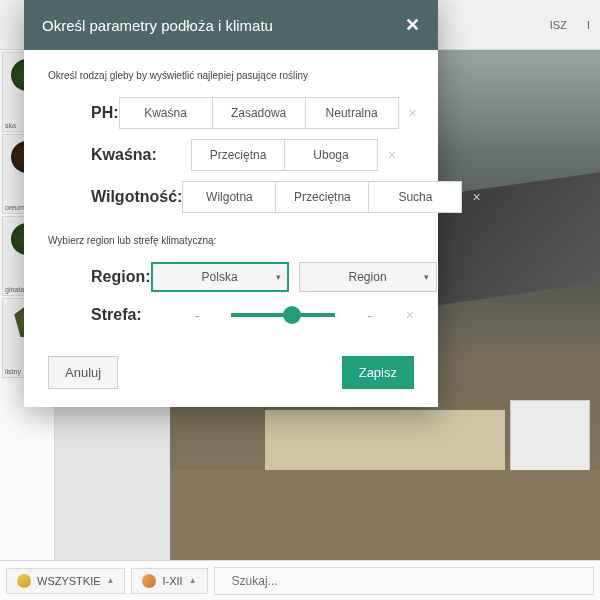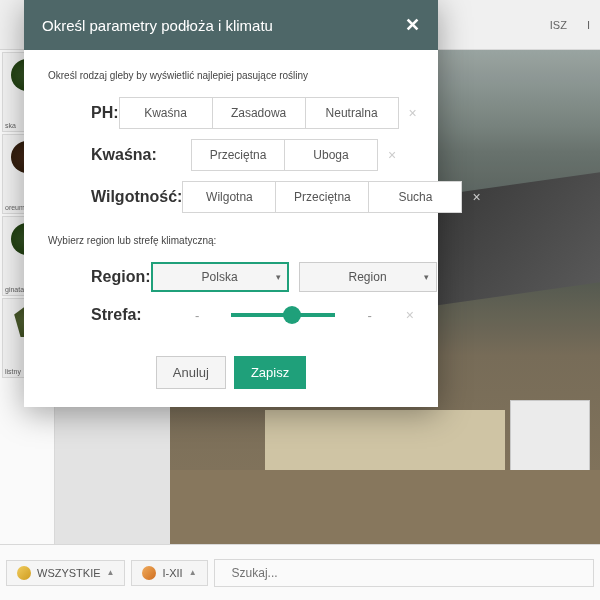--- a/index.html
+++ b/index.html
@@ -15,21 +15,21 @@
   .sidebar { position: absolute; left: 0; top: 50px; bottom: 40px; width: 55px; background: #fff; border-right: 1px solid #ddd; }
   .plant-thumb { width: 48px; height: 80px; margin: 2px; border: 1px solid #e0e0e0; background: #f8f8f8; position: relative; overflow: hidden; font-size: 7px; color: #666; display: flex; flex-direction: column; justify-content: flex-end; padding: 2px; }
   .plant-thumb .blob { position: absolute; top: 6px; left: 8px; width: 32px; height: 32px; border-radius: 50%; }
   .plant-thumb.green .blob { background: radial-gradient(circle, #3a5a2a, #1a3a0a); }
   .plant-thumb.dark .blob { background: radial-gradient(circle, #4a2a1a, #2a1a0a); }
   .plant-thumb.palm .blob { background: radial-gradient(circle, #5a6a3a, #3a4a1a); border-radius: 0; clip-path: polygon(50% 0%, 90% 30%, 70% 100%, 30% 100%, 10% 30%); }
   
   .topbar { position: absolute; top: 0; left: 0; right: 0; height: 50px; background: #f5f5f5; border-bottom: 1px solid #ddd; display: flex; align-items: center; padding: 0 10px; justify-content: flex-end; font-size: 11px; color: #666; }
   .topbar span { margin-left: 20px; }
   
-  .bottombar { position: absolute; bottom: 0; left: 0; right: 0; height: 56px; background: #fff; border-top: 1px solid #ddd; display: flex; align-items: center; padding: 0 6px; gap: 6px; }
+  .bottombar { position: absolute; bottom: 0; left: 0; right: 0; height: 40px; background: #fff; border-top: 1px solid #ddd; display: flex; align-items: center; padding: 0 6px; gap: 6px; }
   .filter-btn { display: inline-flex; align-items: center; gap: 6px; padding: 5px 10px; border: 1px solid #ddd; background: #fafafa; font-size: 11px; color: #555; }
   .filter-btn .dot { width: 14px; height: 14px; border-radius: 50%; }
   .filter-btn .dot.yellow { background: linear-gradient(135deg, #f5d060, #d4a020); }
   .filter-btn .dot.orange { background: linear-gradient(135deg, #f5b060, #d47020); }
   .filter-btn .arrow { font-size: 8px; color: #888; }
   .search-box { flex: 1; padding: 6px 17px; border: 1px solid #ddd; font-size: 12px; color: #999; background: #fff; }
   
   .modal-backdrop { position: absolute; inset: 0; background: rgba(0,0,0,0.02); }
   .modal { position: absolute; top: 0; left: 24px; width: 414px; background: #fff; box-shadow: 0 6px 30px rgba(0,0,0,0.35); }
   .modal-header { background: #4e6768; color: #fff; padding: 14px 18px; display: flex; justify-content: space-between; align-items: center; }
@@ -50,21 +50,21 @@
   .select-wrap { position: relative; display: inline-flex; align-items: center; }
   .select-wrap .caret { position: absolute; right: 8px; pointer-events: none; font-size: 9px; color: #666; }
   .select.active { border: 1px solid #1fa07a; box-shadow: inset 0 0 0 1px #1fa07a; }
   .select-row { display: flex; align-items: center; gap: 10px; }
   
   .slider-row { display: flex; align-items: center; margin-top: 14px; gap: 24px; }
   .slider-track { position: relative; width: 130px; height: 4px; background: #1fa07a; margin: 0 8px; }
   .slider-thumb { position: absolute; top: -7px; left: 52px; width: 18px; height: 18px; background: #1fa07a; border-radius: 50%; }
   .slider-dash { color: #999; font-size: 13px; }
   
-  .modal-footer { padding: 12px 4px 18px; display: flex; justify-content: center; gap: 8px; }
+  .modal-footer { padding: 12px 24px 18px; display: flex; justify-content: space-between; gap: 8px; }
   .btn { padding: 8px 16px; font-size: 13px; border: 1px solid #ccc; background: #f5f5f5; color: #555; cursor: pointer; }
   .btn.primary { background: #1fa07a; border-color: #1fa07a; color: #fff; }
 </style>
 </head>
 <body>
 
 <div class="bg-app">
   <div class="bg-house">
     <div class="roof"></div>
     <div class="house-front"></div>

